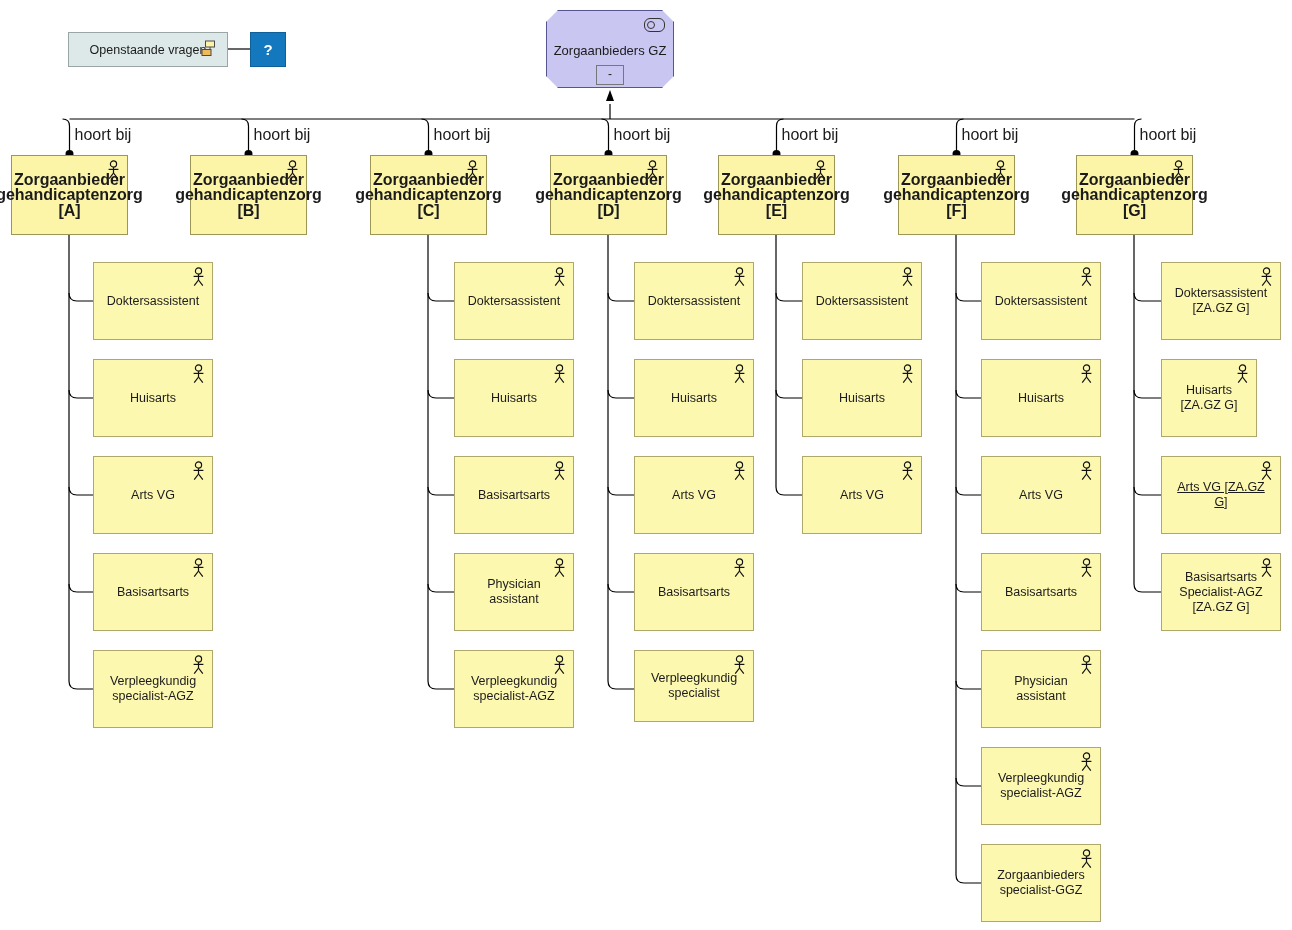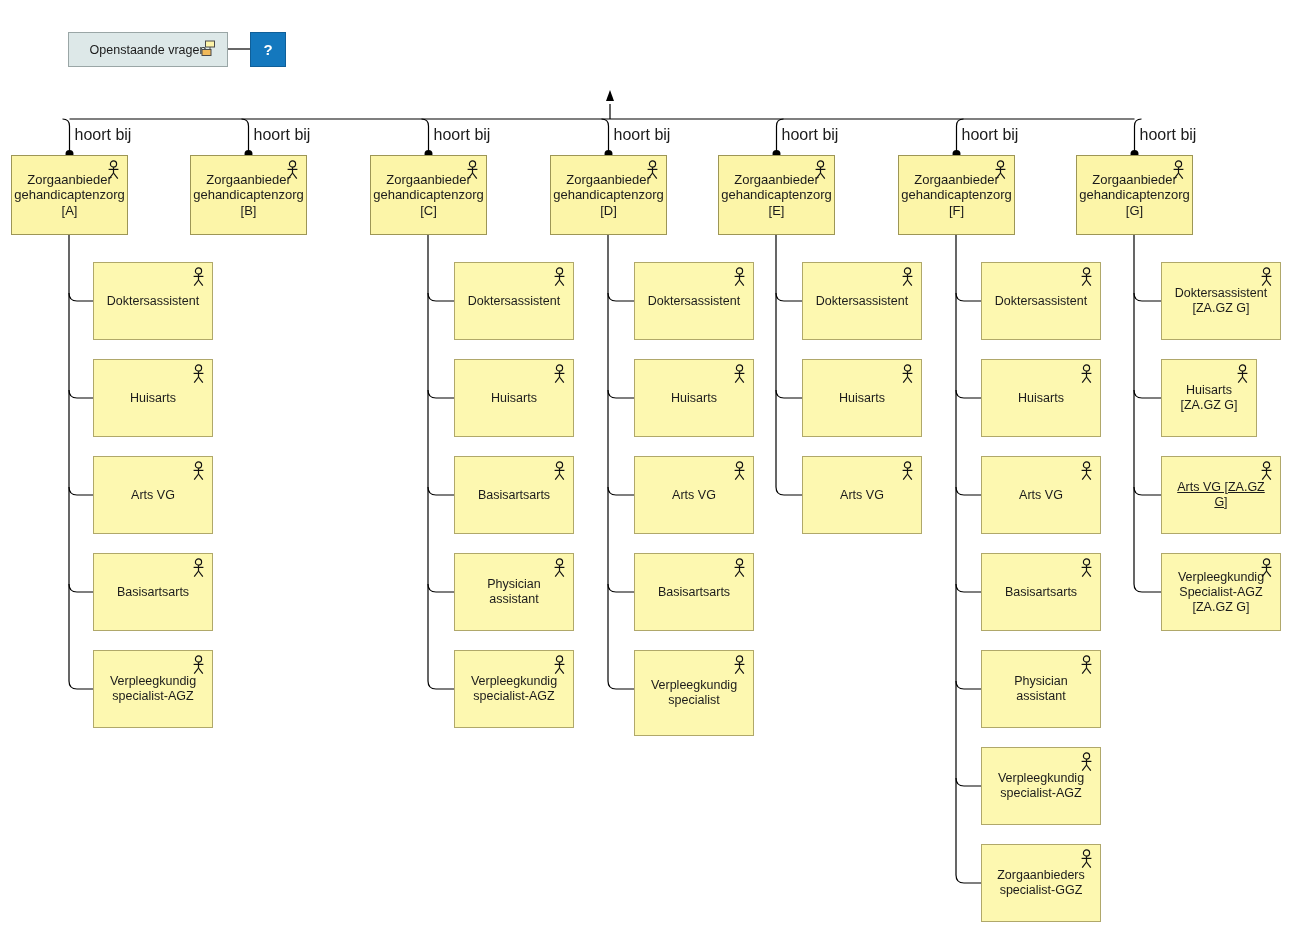--- a/index.html
+++ b/index.html
@@ -40,22 +40,23 @@
     line-height: 15px;
     z-index: 3;
   }
   .node .label {
     padding: 0 7px;
     white-space: pre-line;
   }
   .node.parent {
     background: #fcf5a8;
     border: 1px solid #9d9656;
-    font-size: 13px;
+    font-size: 16px;
     line-height: 15.5px;
+    font-weight: bold;
   }
   .node.child {
     background: #fdf8b0;
     border: 1px solid #b0a86a;
   }
   
   .actor-icon {
     position: absolute;
     right: 6px;
     top: 4px;
@@ -229,20 +230,26 @@
         <rect x="1" y="9.5" width="9" height="6" fill="#f0b95a" stroke="#4a4a4a" stroke-width="1"></rect>
         <path d="M9 7 L9 9.5" stroke="#4a4a4a" stroke-width="1" fill="none"></path>
       </svg>
     </span>
   </div>
 
   <div class="help-btn" style="left:250px; top:32px; width:36px; height:35px;">
     <span>?</span>
   </div>
 
+  <div class="root-node" style="left:546px; top:10px; width:128px; height:78px;">
+    <div class="root-shape"></div>
+    <div class="toggle-icon"></div>
+    <div class="root-label">Zorgaanbieders GZ</div>
+    <div class="collapse-btn">-</div>
+  </div>
 
   <div id="nodes">
       <div class="edge-label" style="left: 74.5px; top: 126px;">hoort bij</div>
       <div class="node parent" style="left: 11px; top: 155px; width: 117px; height: 80px;">
         <span class="actor-icon"><svg viewBox="0 0 15 20" width="15" height="20">
             <circle cx="7.5" cy="4" r="3.1" fill="none" stroke="#111" stroke-width="1.2"></circle>
             <line x1="7.5" y1="7.2" x2="7.5" y2="13" stroke="#111" stroke-width="1.2"></line>
             <line x1="2.6" y1="9.4" x2="12.4" y2="9.4" stroke="#111" stroke-width="1.2"></line>
             <line x1="7.5" y1="13" x2="3.2" y2="18.6" stroke="#111" stroke-width="1.2"></line>
             <line x1="7.5" y1="13" x2="11.8" y2="18.6" stroke="#111" stroke-width="1.2"></line>
@@ -423,21 +430,21 @@
       <div class="node child" style="left: 634px; top: 553px; width: 120px; height: 78px;">
         <span class="actor-icon"><svg viewBox="0 0 15 20" width="15" height="20">
             <circle cx="7.5" cy="4" r="3.1" fill="none" stroke="#111" stroke-width="1.2"></circle>
             <line x1="7.5" y1="7.2" x2="7.5" y2="13" stroke="#111" stroke-width="1.2"></line>
             <line x1="2.6" y1="9.4" x2="12.4" y2="9.4" stroke="#111" stroke-width="1.2"></line>
             <line x1="7.5" y1="13" x2="3.2" y2="18.6" stroke="#111" stroke-width="1.2"></line>
             <line x1="7.5" y1="13" x2="11.8" y2="18.6" stroke="#111" stroke-width="1.2"></line>
           </svg></span>
         <span class="label">Basisartsarts</span>
       </div>
-      <div class="node child" style="left: 634px; top: 650px; width: 120px; height: 86px;">
+      <div class="node child" style="left: 634px; top: 650px; width: 120px; height: 72px;">
         <span class="actor-icon"><svg viewBox="0 0 15 20" width="15" height="20">
             <circle cx="7.5" cy="4" r="3.1" fill="none" stroke="#111" stroke-width="1.2"></circle>
             <line x1="7.5" y1="7.2" x2="7.5" y2="13" stroke="#111" stroke-width="1.2"></line>
             <line x1="2.6" y1="9.4" x2="12.4" y2="9.4" stroke="#111" stroke-width="1.2"></line>
             <line x1="7.5" y1="13" x2="3.2" y2="18.6" stroke="#111" stroke-width="1.2"></line>
             <line x1="7.5" y1="13" x2="11.8" y2="18.6" stroke="#111" stroke-width="1.2"></line>
           </svg></span>
         <span class="label">Verpleegkundig specialist</span>
       </div>
       <div class="edge-label" style="left: 781.5px; top: 126px;">hoort bij</div>
@@ -610,17 +617,17 @@
         <span class="label">Arts VG [ZA.GZ G]</span>
       </div>
       <div class="node child" style="left: 1161px; top: 553px; width: 120px; height: 78px;">
         <span class="actor-icon"><svg viewBox="0 0 15 20" width="15" height="20">
             <circle cx="7.5" cy="4" r="3.1" fill="none" stroke="#111" stroke-width="1.2"></circle>
             <line x1="7.5" y1="7.2" x2="7.5" y2="13" stroke="#111" stroke-width="1.2"></line>
             <line x1="2.6" y1="9.4" x2="12.4" y2="9.4" stroke="#111" stroke-width="1.2"></line>
             <line x1="7.5" y1="13" x2="3.2" y2="18.6" stroke="#111" stroke-width="1.2"></line>
             <line x1="7.5" y1="13" x2="11.8" y2="18.6" stroke="#111" stroke-width="1.2"></line>
           </svg></span>
-        <span class="label">Verpleegkundig Specialist-AGZ [ZA.GZ G]</span>
+        <span class="label">Basisartsarts Specialist-AGZ [ZA.GZ G]</span>
       </div>
     </div>
 
 </div>
 
 </body></html>

